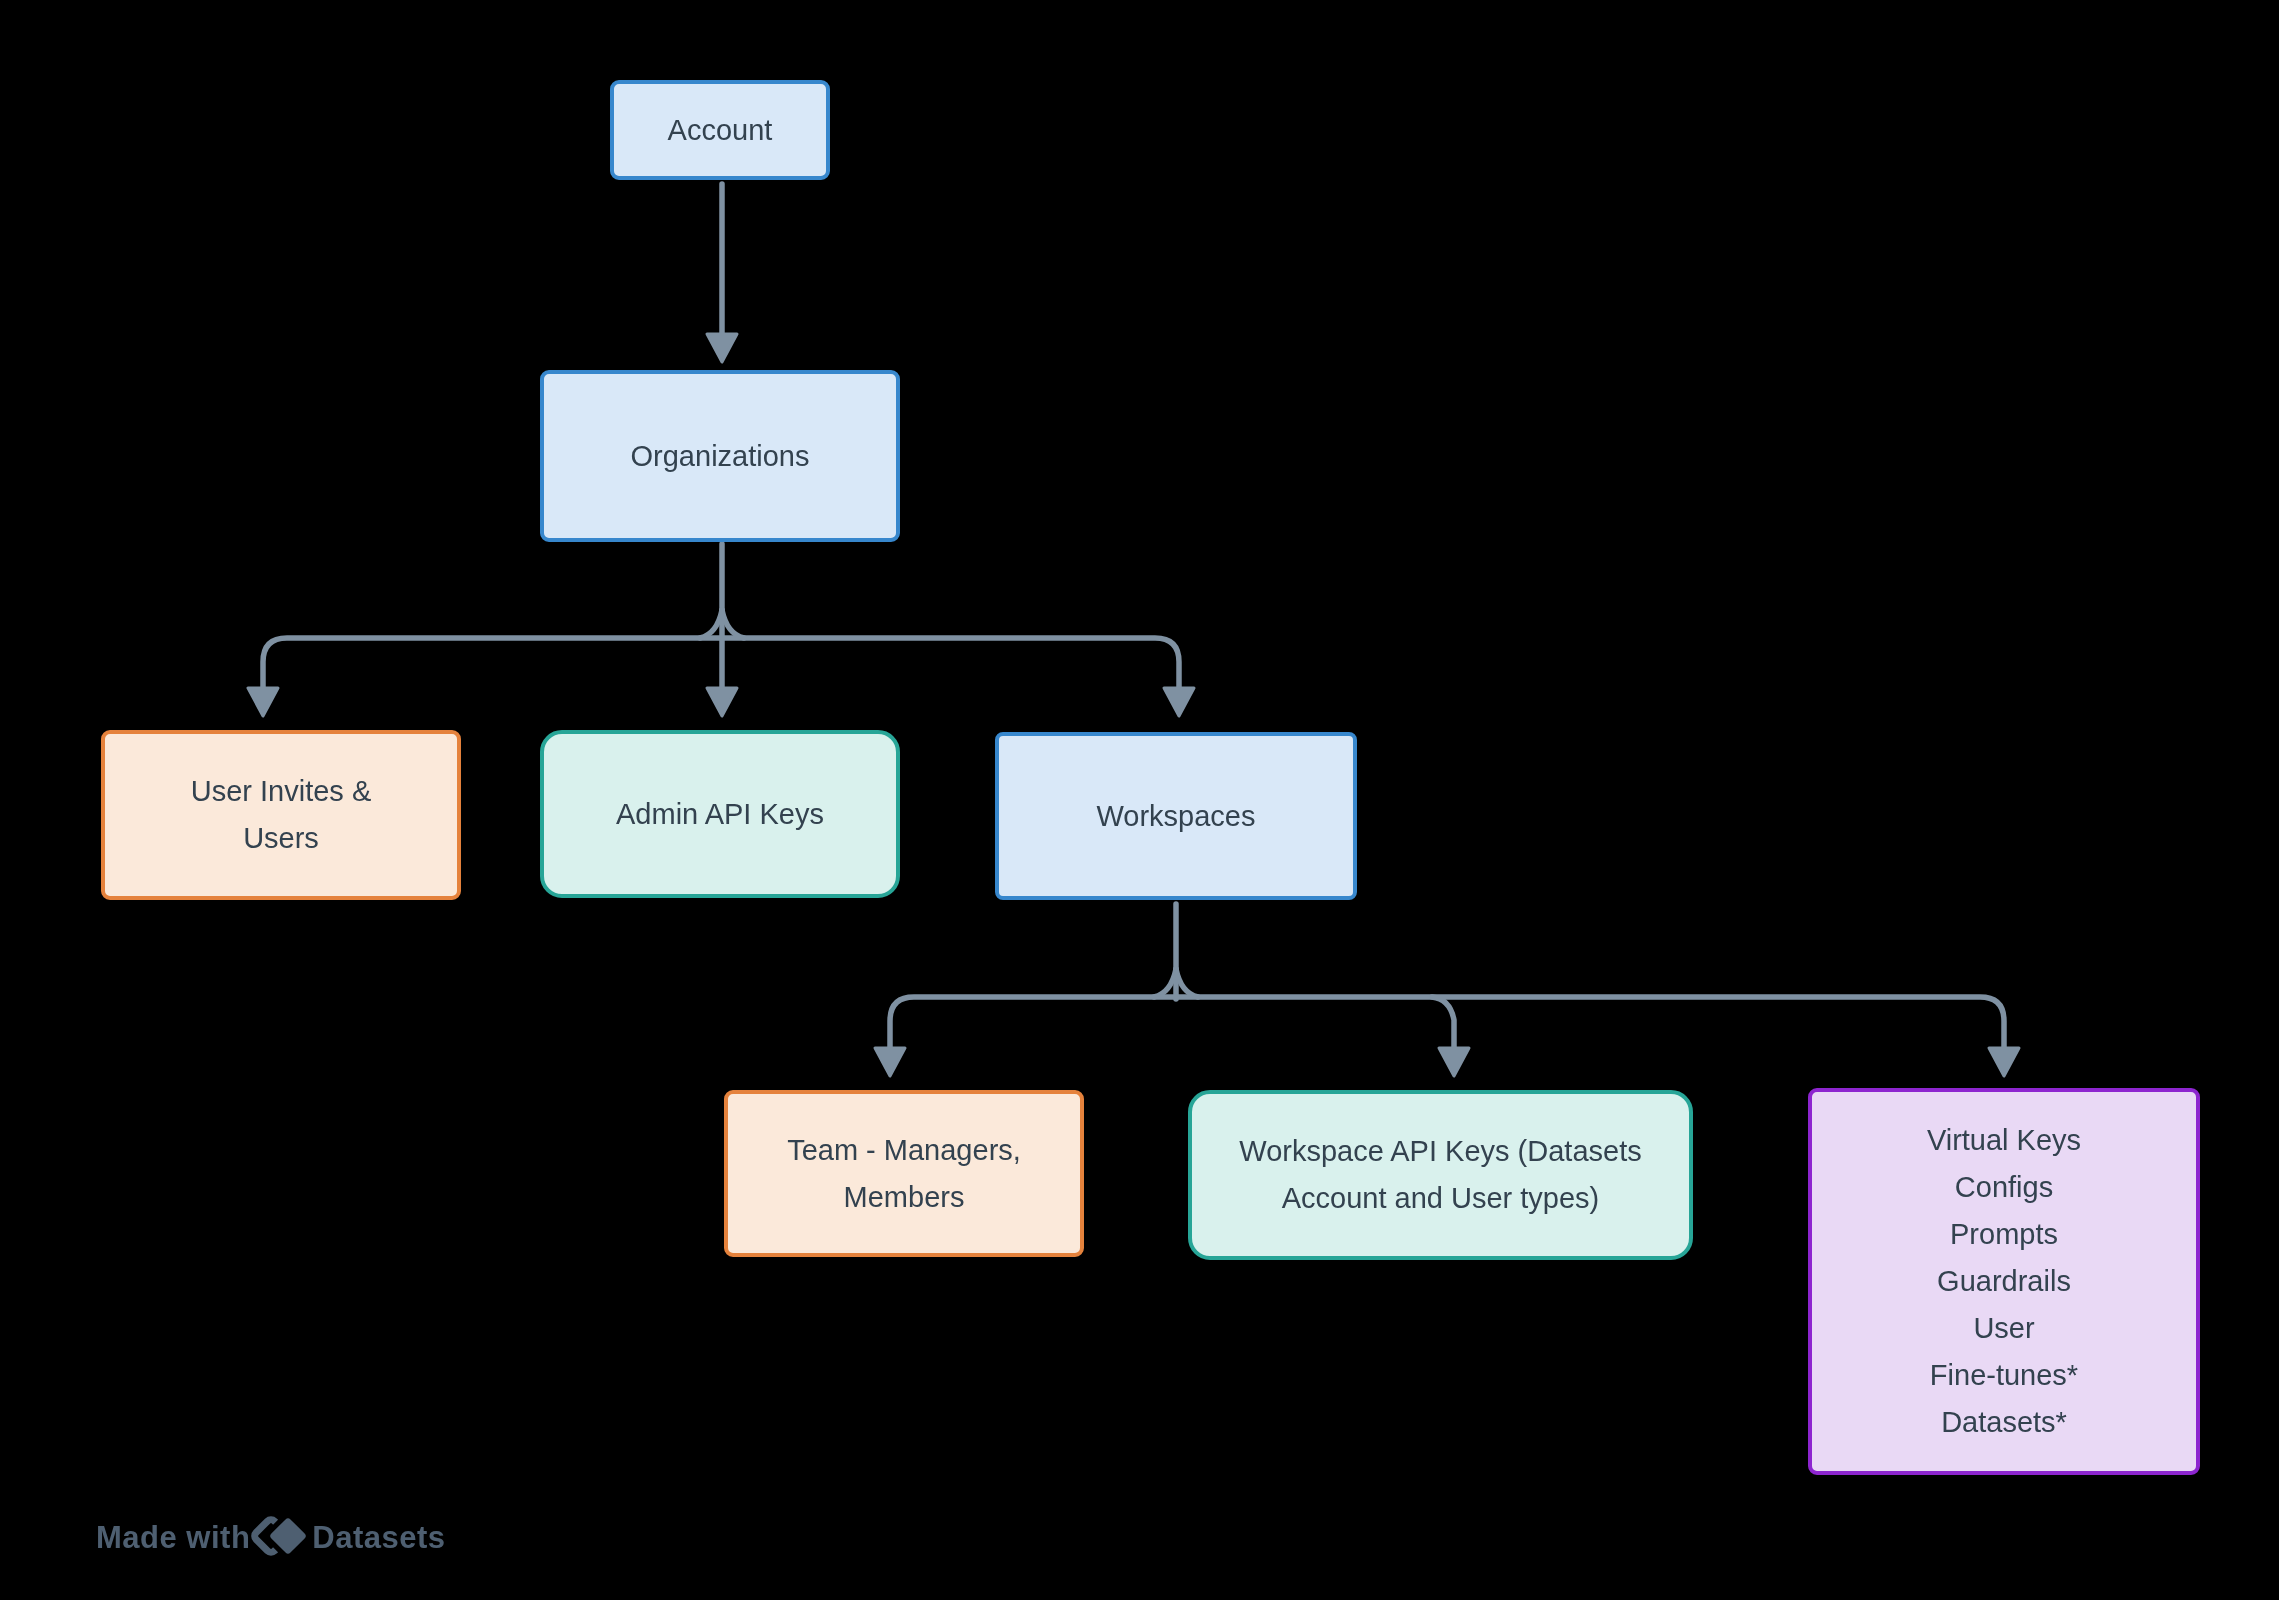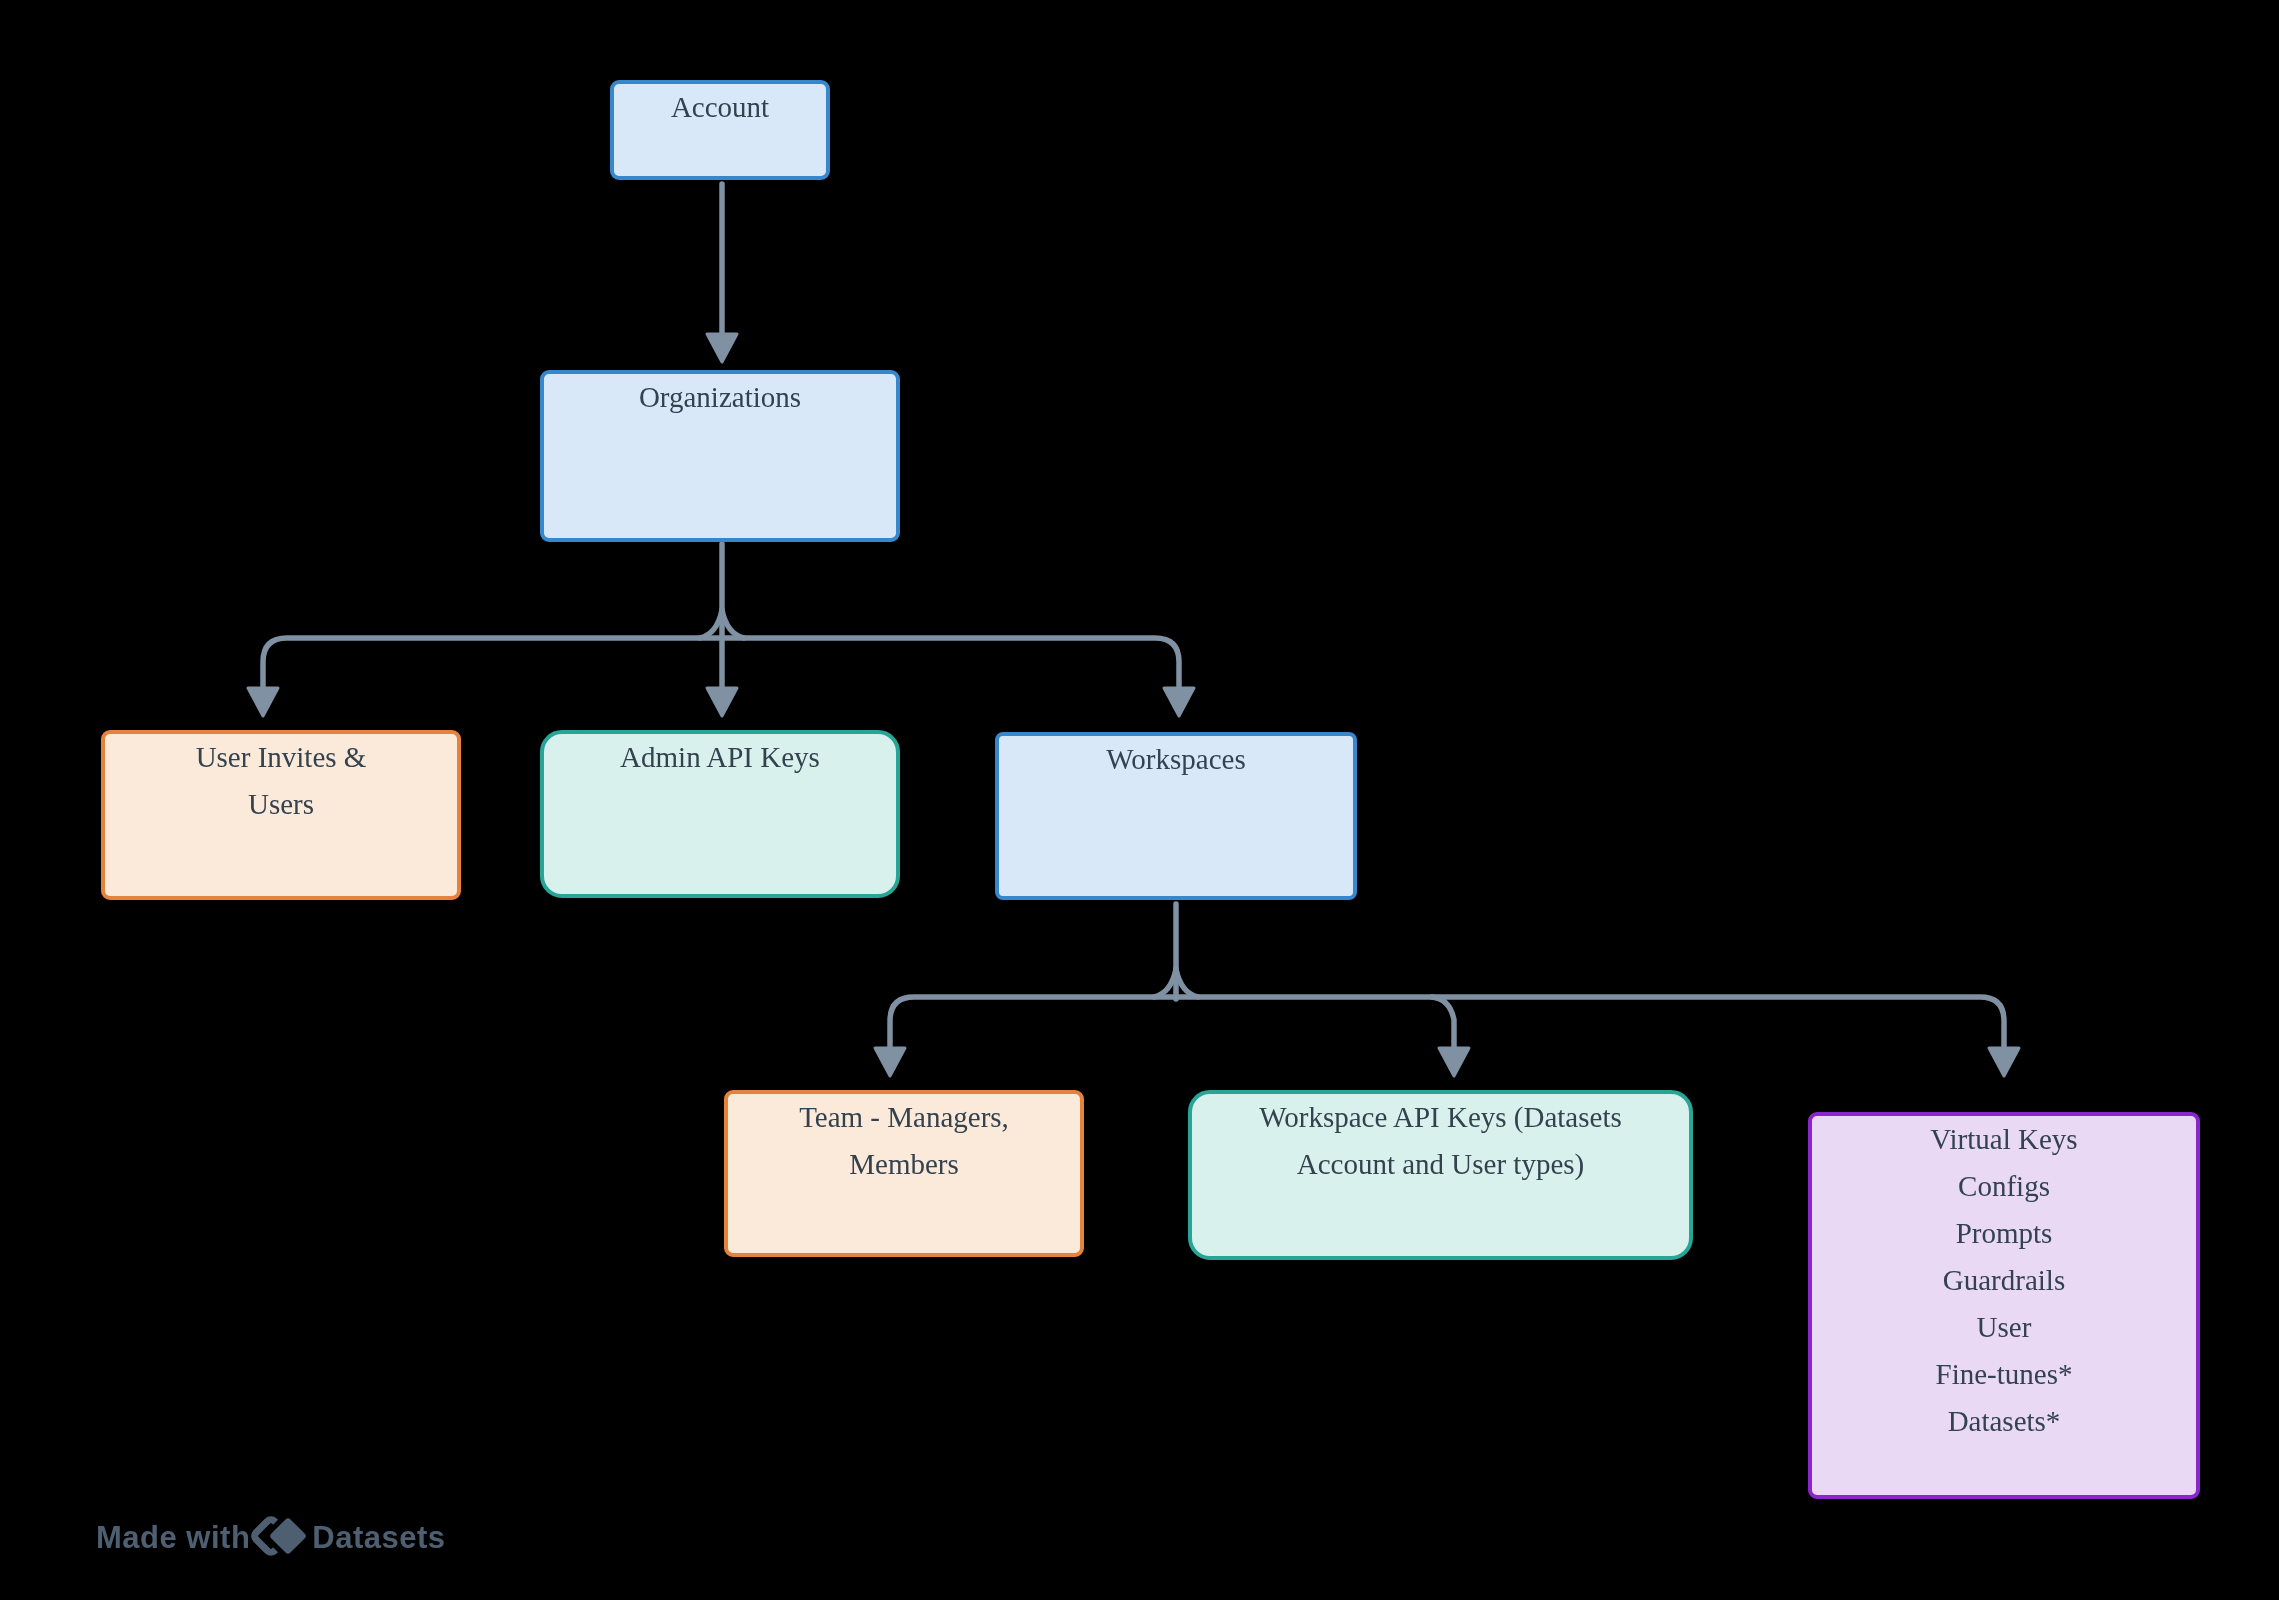--- a/index.html
+++ b/index.html
@@ -19,28 +19,28 @@
     position:relative;overflow:hidden;
     font-family:"Liberation Sans","DejaVu Sans",sans-serif;
   }
   #canvas{position:absolute;inset:0;}
   svg.connectors{position:absolute;left:0;top:0;pointer-events:none;}
   svg.connectors path{fill:none;stroke:var(--connector);stroke-width:5.5;stroke-linecap:round;stroke-linejoin:round;}
   svg.connectors polygon{fill:var(--connector);stroke:var(--connector);stroke-width:3;stroke-linejoin:round;}
   .node{
     position:absolute;
     border:4px solid;border-radius:9px;
-    display:flex;flex-direction:column;align-items:center;
+    display:flex;flex-direction:column;align-items:center;justify-content:center;
     font-size:29px;line-height:47px;color:var(--text);
-    text-align:center;box-sizing:border-box;font-family:Liberation Serif, serif;
+    text-align:center;box-sizing:border-box;
   }
   .node.blue{background:var(--blue-fill);border-color:var(--blue-border);}
   .node.orange{background:var(--orange-fill);border-color:var(--orange-border);margin-left:16px;}
   .node.teal{background:var(--teal-fill);border-color:var(--teal-border);border-radius:22px;}
-  .node.purple{background:var(--purple-fill);border-color:var(--purple-border);margin-top:24px;}
+  .node.purple{background:var(--purple-fill);border-color:var(--purple-border);}
   .footer{
     position:absolute;left:88px;top:1512px;height:52px;
     display:flex;align-items:center;
     color:var(--logo);font-size:31px;font-weight:700;letter-spacing:0.5px;
     cursor:pointer;
     margin-left:8px;
   }
   .footer .mark{display:flex;align-items:center;}
 </style>
 </head>

